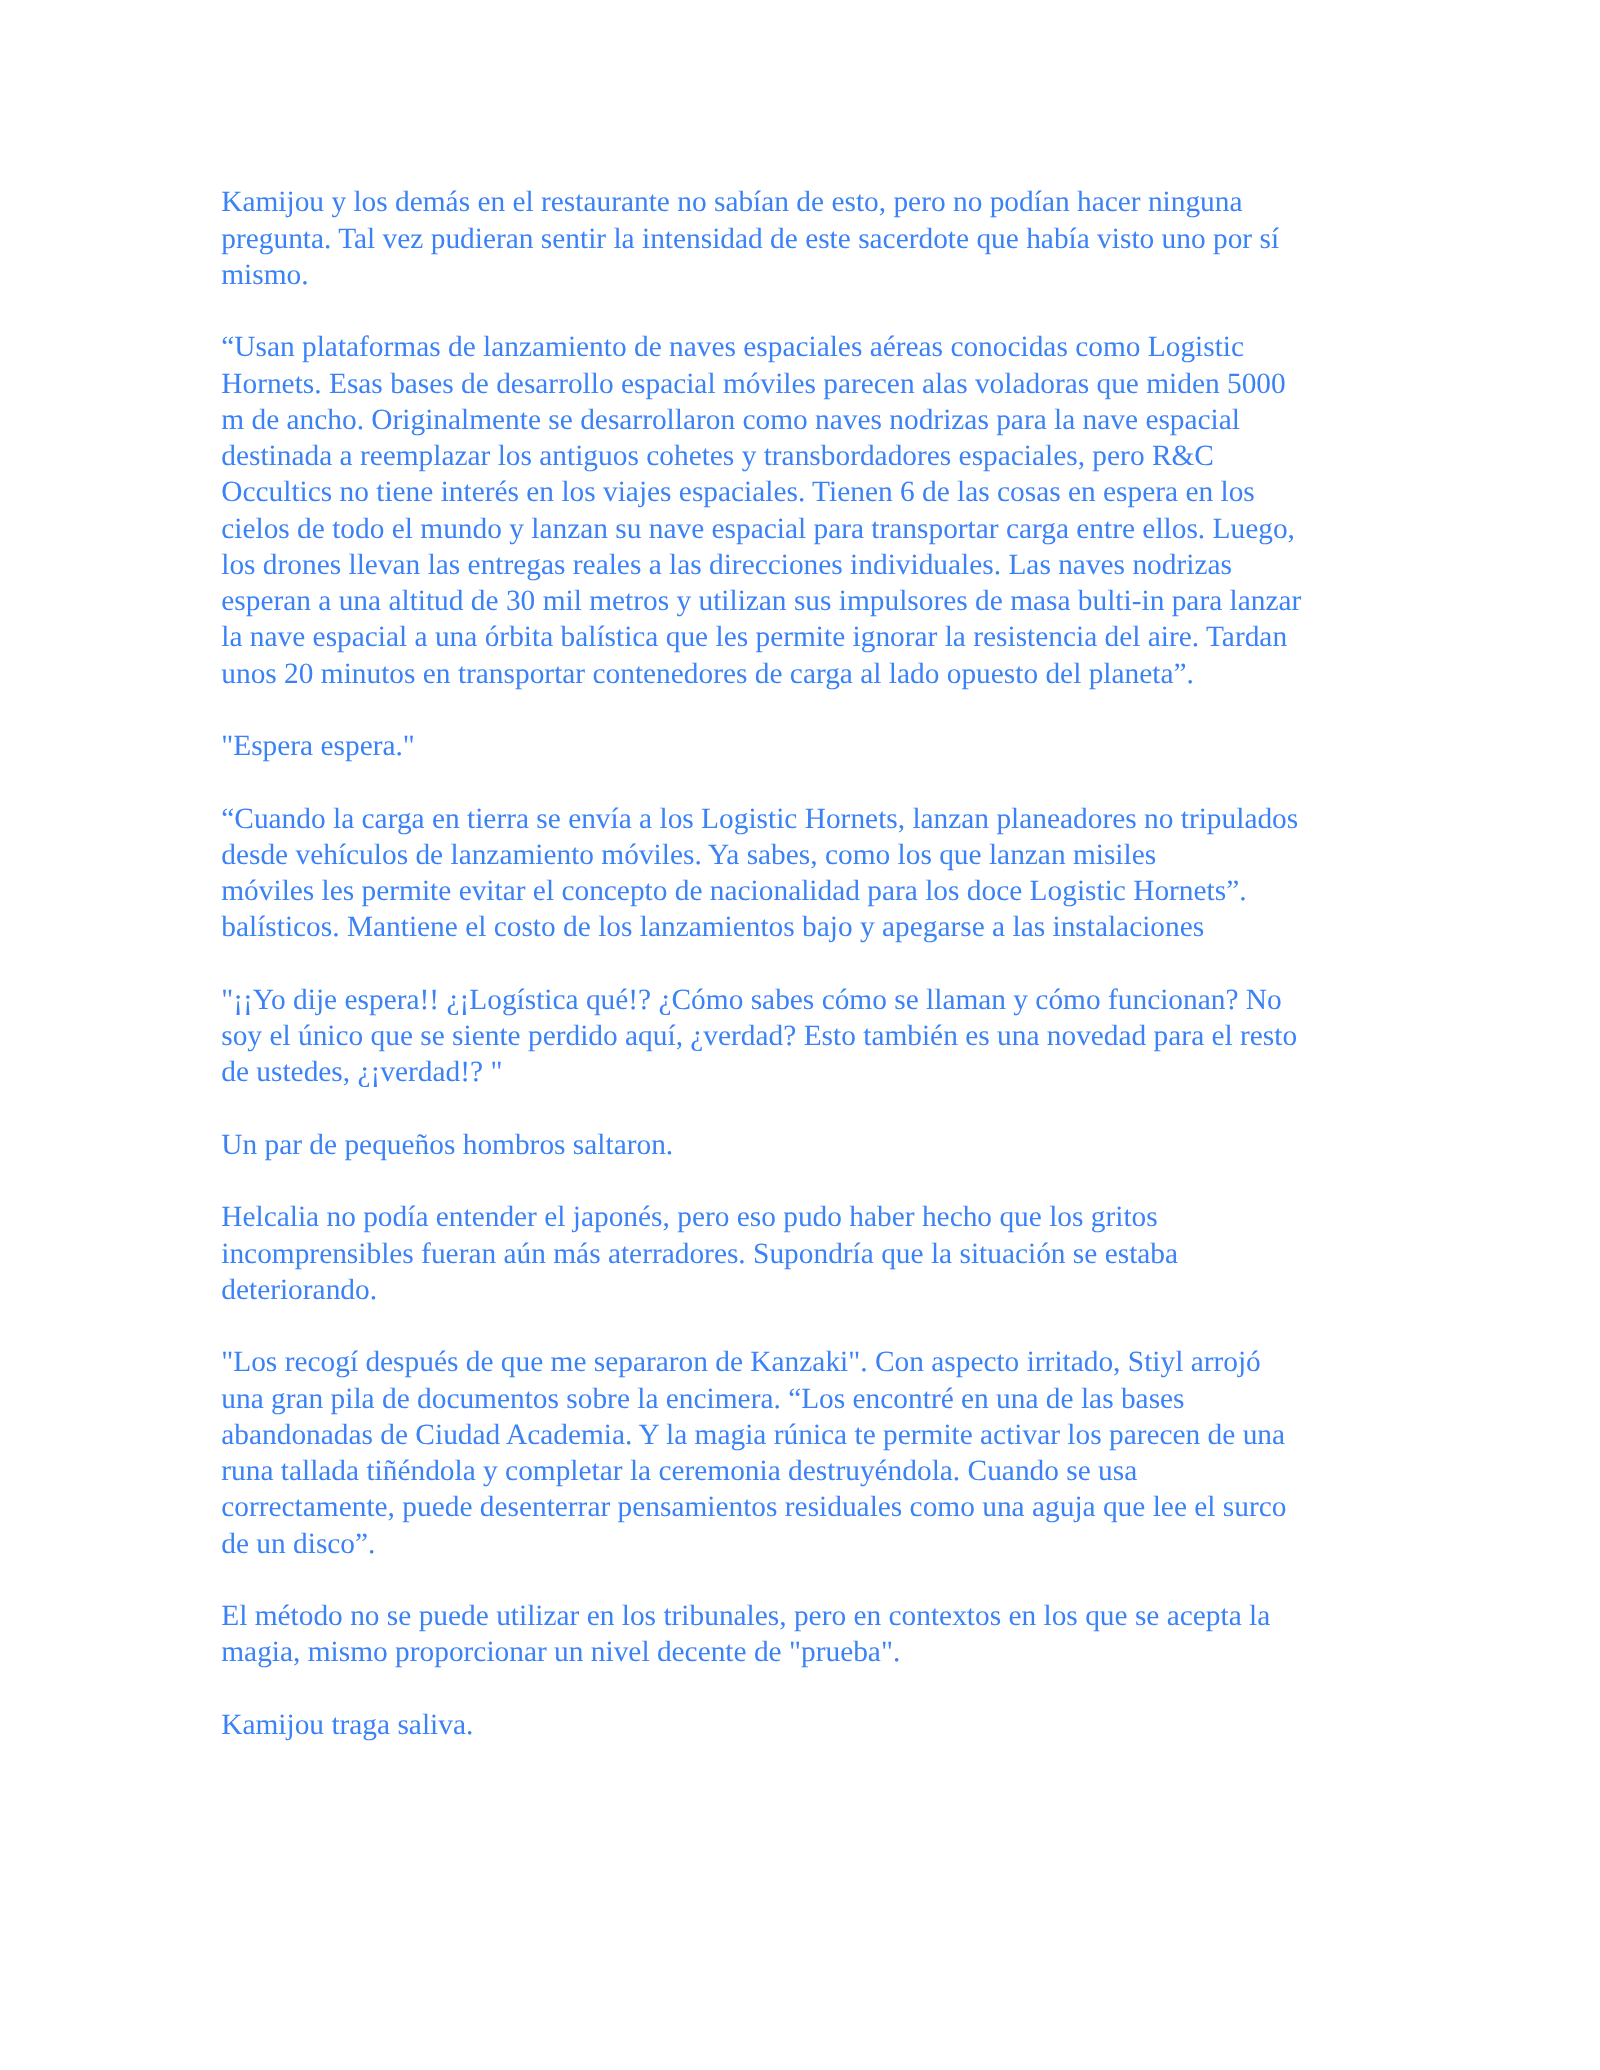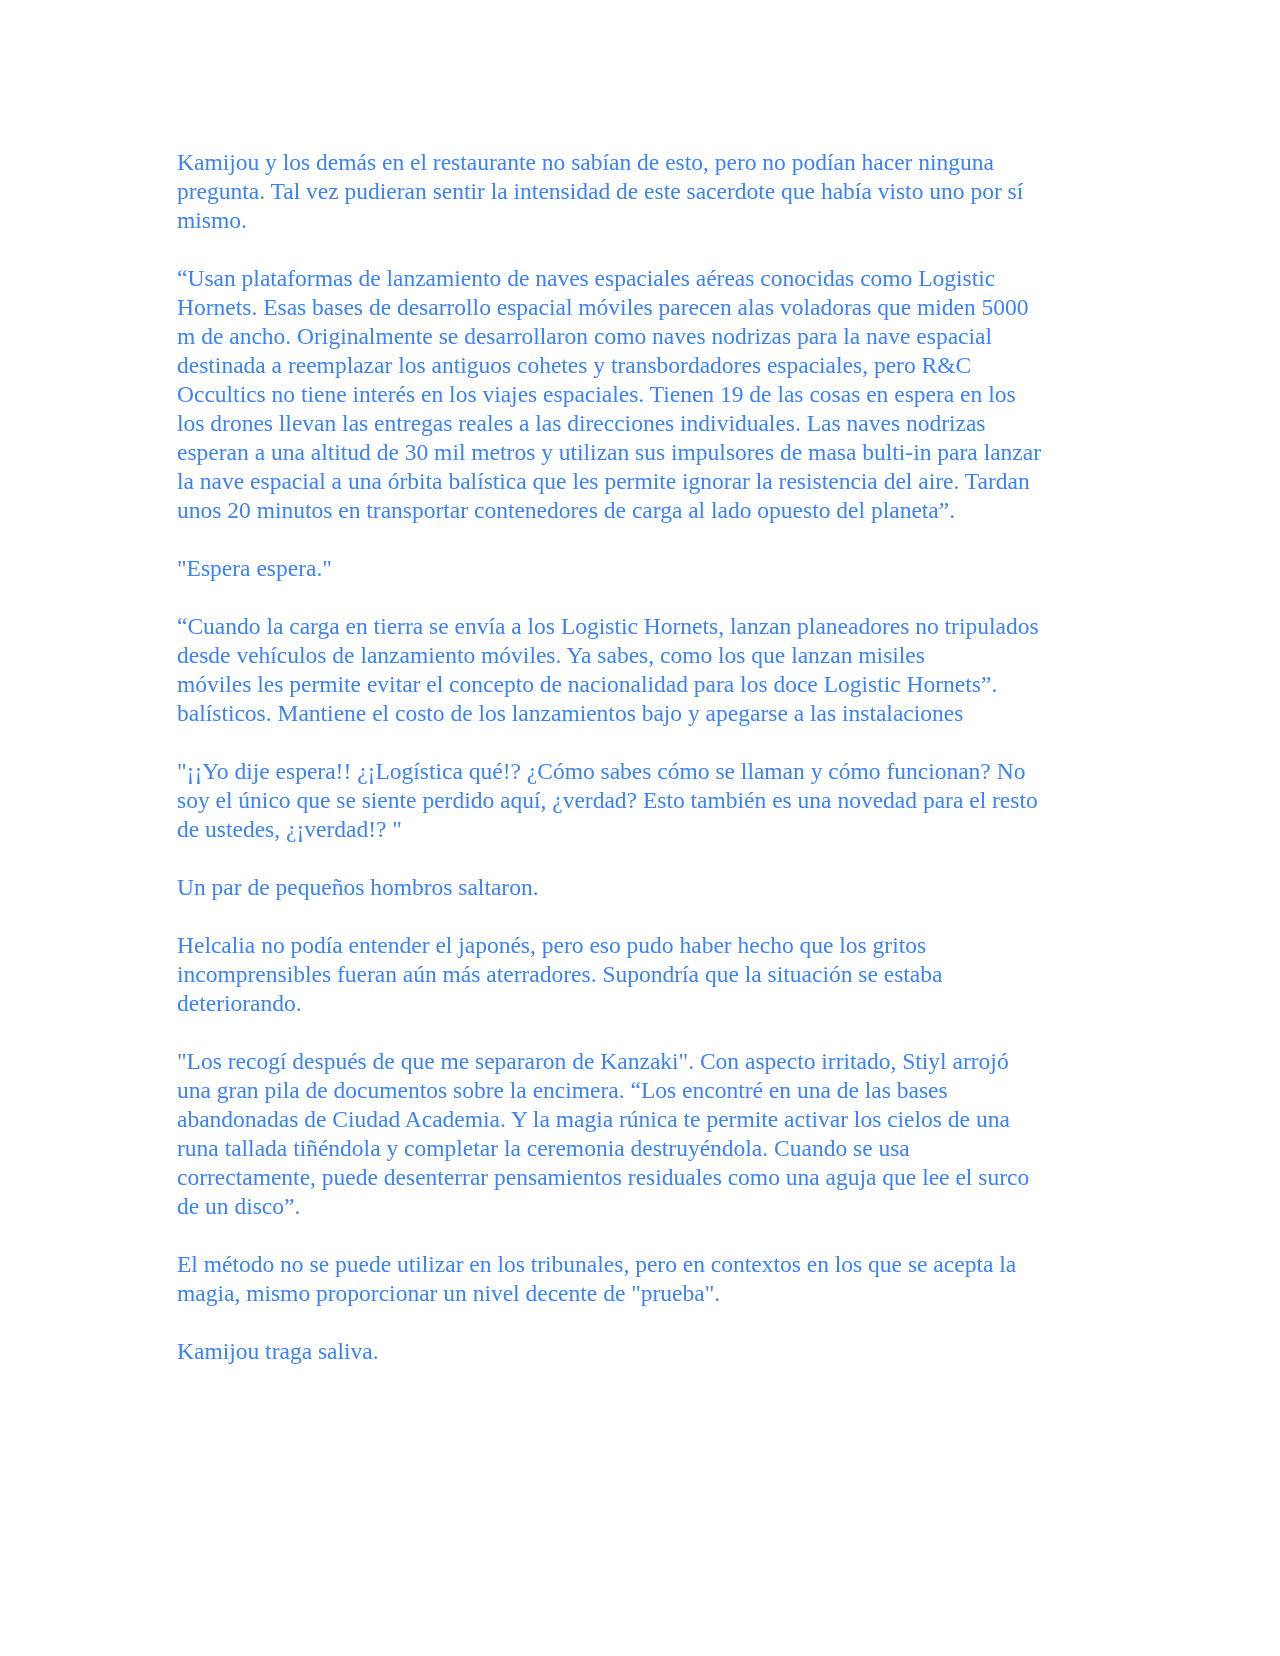--- a/index.html
+++ b/index.html
@@ -19,21 +19,22 @@
   <div class="para">
     <span class="line">Kamijou y los demás en el restaurante no sabían de esto, pero no podían hacer ninguna</span>
     <span class="line">pregunta. Tal vez pudieran sentir la intensidad de este sacerdote que había visto uno por sí</span>
     <span class="line">mismo.</span>
   </div>
   <div class="para">
     <span class="line">“Usan plataformas de lanzamiento de naves espaciales aéreas conocidas como Logistic</span>
     <span class="line">Hornets. Esas bases de desarrollo espacial móviles parecen alas voladoras que miden 5000</span>
     <span class="line">m de ancho. Originalmente se desarrollaron como naves nodrizas para la nave espacial</span>
     <span class="line">destinada a reemplazar los antiguos cohetes y transbordadores espaciales, pero R&amp;C</span>
-    <span class="line">Occultics no tiene interés en los viajes espaciales. Tienen 19 de las cosas en espera en los</span>
+    <span class="line">Occultics no tiene interés en los viajes espaciales. Tienen 6 de las cosas en espera en los</span>
+    <span class="line">cielos de todo el mundo y lanzan su nave espacial para transportar carga entre ellos. Luego,</span>
     <span class="line">los drones llevan las entregas reales a las direcciones individuales. Las naves nodrizas</span>
     <span class="line">esperan a una altitud de 30 mil metros y utilizan sus impulsores de masa bulti-in para lanzar</span>
     <span class="line">la nave espacial a una órbita balística que les permite ignorar la resistencia del aire. Tardan</span>
     <span class="line">unos 20 minutos en transportar contenedores de carga al lado opuesto del planeta”.</span>
   </div>
   <div class="para">
     <span class="line">"Espera espera."</span>
   </div>
   <div class="para">
     <span class="line">“Cuando la carga en tierra se envía a los Logistic Hornets, lanzan planeadores no tripulados</span>
@@ -50,21 +51,21 @@
     <span class="line">Un par de pequeños hombros saltaron.</span>
   </div>
   <div class="para">
     <span class="line">Helcalia no podía entender el japonés, pero eso pudo haber hecho que los gritos</span>
     <span class="line">incomprensibles fueran aún más aterradores. Supondría que la situación se estaba</span>
     <span class="line">deteriorando.</span>
   </div>
   <div class="para">
     <span class="line">"Los recogí después de que me separaron de Kanzaki". Con aspecto irritado, Stiyl arrojó</span>
     <span class="line">una gran pila de documentos sobre la encimera. “Los encontré en una de las bases</span>
-    <span class="line">abandonadas de Ciudad Academia. Y la magia rúnica te permite activar los cielos de una</span>
+    <span class="line">abandonadas de Ciudad Academia. Y la magia rúnica te permite activar los parecen de una</span>
     <span class="line">runa tallada tiñéndola y completar la ceremonia destruyéndola. Cuando se usa</span>
     <span class="line">correctamente, puede desenterrar pensamientos residuales como una aguja que lee el surco</span>
     <span class="line">de un disco”.</span>
   </div>
   <div class="para">
     <span class="line">El método no se puede utilizar en los tribunales, pero en contextos en los que se acepta la</span>
     <span class="line">magia, mismo proporcionar un nivel decente de "prueba".</span>
   </div>
   <div class="para">
     <span class="line">Kamijou traga saliva.</span>

